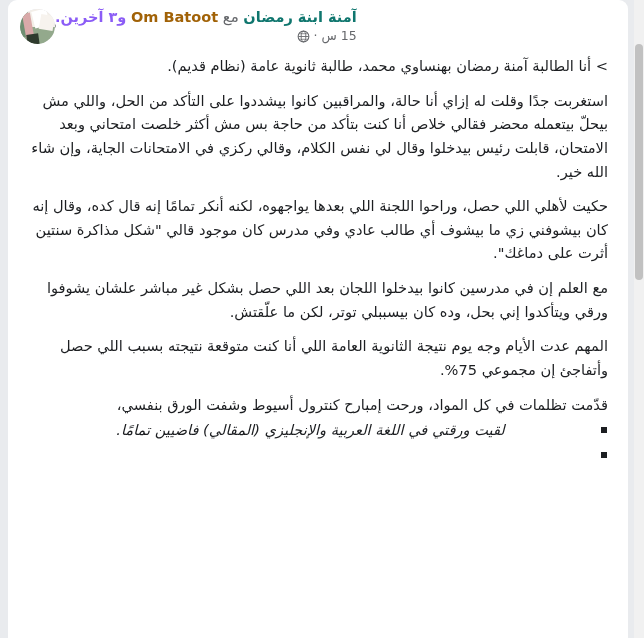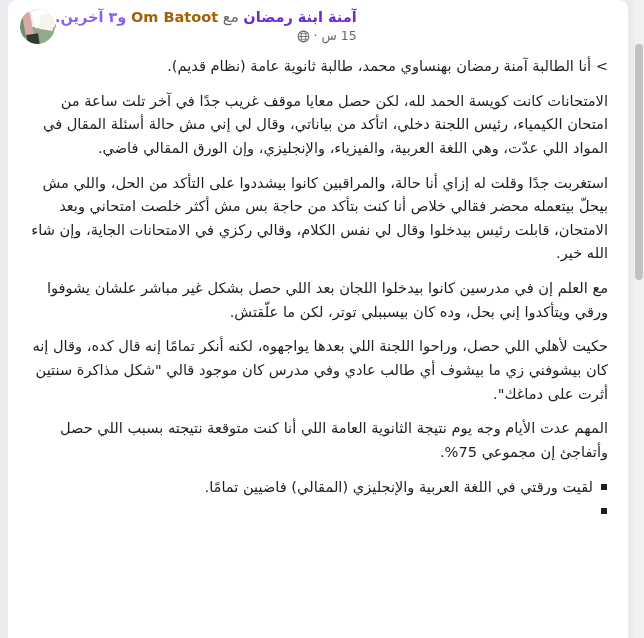--- a/index.html
+++ b/index.html
@@ -65,21 +65,21 @@
     padding-top: 0px;
   }
   .author-line {
     font-size: 14.5px;
     color: #050505;
     white-space: nowrap;
     direction: rtl;
   }
   .author-name {
     font-weight: bold;
-    color: #6d28d9;
+    color: #0f766e;
   }
   .with-word {
     font-weight: normal;
     color: #65676b;
     font-size: 15px;
   }
   .cotag-name {
     font-weight: bold;
     color: #a16207;
     direction: ltr;
@@ -139,21 +139,22 @@
   .para.tight { margin-bottom: 2px; }
   .bullet-list {
     list-style: none;
     margin: 0 0 11px 0;
     padding: 0;
   }
   .bullet-list li {
     position: relative;
     padding-right: 15px;
     margin: 0 0 1px 0;
-    text-align: right;
+    text-align: center;
+    font-style: italic;
   }
   .bullet-list li .sq {
     position: absolute;
     right: 1px;
     top: 9px;
     width: 6px;
     height: 6px;
     background: #1c1e21;
   }
 
@@ -240,25 +241,25 @@
               </svg>
             </span>
           </div>
         </div>
       </div>
     </div>
 
     <div class="post-body">
 
       <p class="para">&gt; أنا الطالبة آمنة رمضان بهنساوي محمد، طالبة ثانوية عامة (نظام قديم).</p>
-      <p class="para">الامتحانات كانت كويسة الحمد لله، لكن حصل معايا موقف غريب جدًا في آخر تلت ساعة من امتحان الكيمياء، رئيس اللجنة دخلي، اتأكد من بياناتي، وقال لي إني مش حالة أسئلة المقال في المواد اللي عدّت، وهي اللغة العربية، والفيزياء، والإنجليزي، وإن الورق المقالي فاضي.</p>
       <p class="para">استغربت جدًا وقلت له إزاي أنا حالة، والمراقبين كانوا بيشددوا على التأكد من الحل، واللي مش بيحلّ بيتعمله محضر فقالي خلاص أنا كنت بتأكد من حاجة بس مش أكثر خلصت امتحاني وبعد الامتحان، قابلت رئيس بيدخلوا وقال لي نفس الكلام، وقالي ركزي في الامتحانات الجاية، وإن شاء الله خير.</p>
+      <p class="para">حكيت لأهلي اللي حصل، وراحوا اللجنة اللي بعدها يواجهوه، لكنه أنكر تمامًا إنه قال كده، وقال إنه كان بيشوفني زي ما بيشوف أي طالب عادي وفي مدرس كان موجود قالي "شكل مذاكرة سنتين أثرت على دماغك".</p>
       <p class="para">مع العلم إن في مدرسين كانوا بيدخلوا اللجان بعد اللي حصل بشكل غير مباشر علشان يشوفوا ورقي ويتأكدوا إني بحل، وده كان بيسببلي توتر، لكن ما علّقتش.</p>
-      <p class="para">حكيت لأهلي اللي حصل، وراحوا اللجنة اللي بعدها يواجهوه، لكنه أنكر تمامًا إنه قال كده، وقال إنه كان بيشوفني زي ما بيشوف أي طالب عادي وفي مدرس كان موجود قالي "شكل مذاكرة سنتين أثرت على دماغك".</p>
       <p class="para">المهم عدت الأيام وجه يوم نتيجة الثانوية العامة اللي أنا كنت متوقعة نتيجته بسبب اللي حصل وأتفاجئ إن مجموعي 75%.</p>
+      <p class="para tight">قدّمت تظلمات في كل المواد، ورحت إمبارح كنترول أسيوط وشفت الورق بنفسي،</p>
 
       <ul class="bullet-list">
         <li><span class="sq"></span><span>لقيت ورقتي في اللغة العربية والإنجليزي (المقالي) فاضيين تمامًا.</span></li>
         <li><span class="sq"></span></li>
 
       </ul>
 
     </div>
 
   </div>

